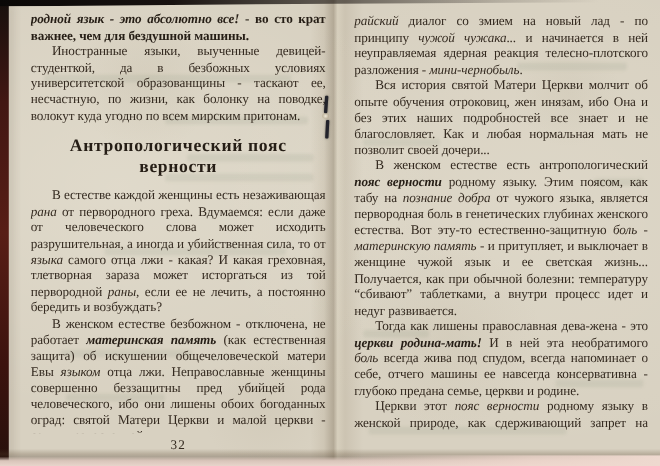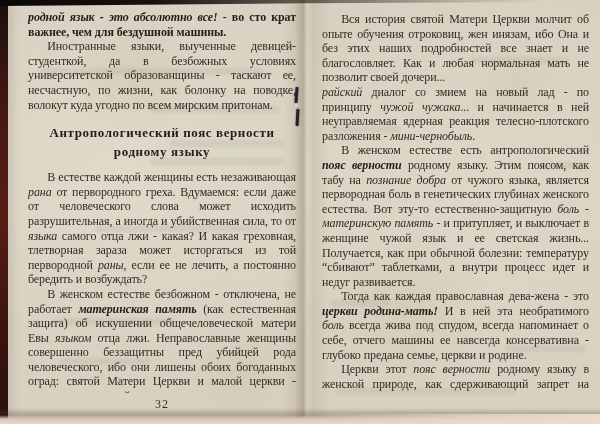--- a/index.html
+++ b/index.html
@@ -72,21 +72,21 @@
     font-size:12px;line-height:14.6px;letter-spacing:-.1px;overflow:hidden;
     hyphens:auto;-webkit-hyphens:auto;}
   #left-page-text{left:28px;top:10px;width:268px;height:384px;}
   #right-page-text{left:322px;top:12px;width:267px;height:380px;}
   .para{margin:0;}
   .para.indent{text-indent:1.6em;}
   .seg-b{font-weight:bold;color:var(--ink-bold);}
   .seg-i{font-style:italic;}
   .seg-bi{font-weight:bold;font-style:italic;color:var(--ink-bold);}
   .heading{font-weight:bold;color:var(--ink-bold);text-align:center;
-    font-size:13px;line-height:19px;letter-spacing:.6px;margin:11px 0 9px;}
+    font-size:16px;line-height:19px;letter-spacing:.6px;margin:11px 0 9px;}
   .page-number{position:absolute;z-index:4;font-size:12px;letter-spacing:1px;
     text-align:center;color:var(--ink);}
   #page-number-left{left:28px;top:397px;width:268px;}
   #page-number-right{left:322px;top:400px;width:267px;}
 </style>
 </head>
 <body>
 
 <div class="scan">
 
@@ -107,31 +107,30 @@
   <div class="book-gutter"></div>
   <div class="staple s1"></div>
   <div class="staple-hole"></div>
   <div class="staple s2"></div>
 
   <div class="page-text" id="left-page-text">
       <p class="para"><span class="seg-bi">родной язык - это абсолютно все!</span><span class="seg-b"> - во сто крат важнее, чем для бездушной машины.</span></p>
       <p class="para indent"><span>Иностранные языки, выученные девицей-студенткой, да в безбожных условиях университетской образованщины - таскают ее, несчастную, по жизни, как болонку на поводке, волокут куда угодно по всем мирским притонам.</span></p>
       <div class="heading">
         <div>Антропологический пояс верности</div>
-        <div>родному языку</div>
       </div>
       <p class="para indent"><span>В естестве каждой женщины есть незаживающая </span><span class="seg-i">рана</span><span> от первородного греха. Вдумаемся: если даже от человеческого слова может исходить разрушительная, а иногда и убийственная сила, то от </span><span class="seg-i">языка</span><span> самого отца лжи - какая? И какая греховная, тлетворная зараза может исторгаться из той первородной </span><span class="seg-i">раны</span><span>, если ее не лечить, а постоянно бередить и возбуждать?</span></p>
       <p class="para indent"><span>В женском естестве безбожном - отключена, не работает </span><span class="seg-bi">материнская память</span><span> (как естественная защита) об искушении общечеловеческой матери Евы </span><span class="seg-i">языком</span><span> отца лжи. Неправославные женщины совершенно беззащитны пред убийцей рода человеческого, ибо они лишены обоих богоданных оград: святой Матери Церкви и малой церкви - семьи православной.</span></p>
     </div>
   <div class="page-number" id="page-number-left">32</div>
 
   <div class="page-text" id="right-page-text">
+      <p class="para"><span class="seg-i">райский</span><span> диалог со змием на новый лад - по принципу </span><span class="seg-i">чужой чужака</span><span>... и начинается в ней неуправляемая ядерная реакция телесно-плотского разложения - </span><span class="seg-i">мини-чернобыль</span><span>.</span></p>
       <p class="para indent"><span>Вся история святой Матери Церкви молчит об опыте обучения отроковиц, жен инязам, ибо Она и без этих наших подробностей все знает и не благословляет. Как и любая нормальная мать не позволит своей дочери...</span></p>
-      <p class="para"><span class="seg-i">райский</span><span> диалог со змием на новый лад - по принципу </span><span class="seg-i">чужой чужака</span><span>... и начинается в ней неуправляемая ядерная реакция телесно-плотского разложения - </span><span class="seg-i">мини-чернобыль</span><span>.</span></p>
       <p class="para indent"><span>В женском естестве есть антропологический </span><span class="seg-bi">пояс верности</span><span> родному языку. Этим поясом, как табу на </span><span class="seg-i">познание добра</span><span> от чужого языка, является первородная боль в генетических глубинах женского естества. Вот эту-то естественно-защитную </span><span class="seg-i">боль</span><span> - </span><span class="seg-i">материнскую память</span><span> - и притупляет, и выключает в женщине чужой язык и ее светская жизнь... Получается, как при обычной болезни: температуру “сбивают” таблетками, а внутри процесс идет и недуг развивается.</span></p>
-      <p class="para indent"><span>Тогда как каждая православная дева-жена - это </span><span class="seg-bi">церкви родина-мать!</span><span> И в ней эта необратимого </span><span class="seg-i">боль</span><span> всегда жива под спудом, всегда напоминает о себе, отчего машины ее навсегда консервативна - глубоко предана семье, церкви и родине.</span></p>
+      <p class="para indent"><span>Тогда как лишены православная дева-жена - это </span><span class="seg-bi">церкви родина-мать!</span><span> И в ней эта необратимого </span><span class="seg-i">боль</span><span> всегда жива под спудом, всегда напоминает о себе, отчего машины ее навсегда консервативна - глубоко предана семье, церкви и родине.</span></p>
       <p class="para indent"><span>Церкви этот </span><span class="seg-i">пояс верности</span><span> родному языку в женской природе, как сдерживающий запрет на познание чужих языков, на смешение браков, что, по сути, одно - удерживал народы, человечество от преждевременного вавилонского смешения, планетарного интернационала, от космополитизма и необратимого вырожденья.</span></p>
     </div>
 
   <div class="spine-edge"></div>
   <div class="top-edge-shadow"></div>
   <div class="bottom-page-edges"></div>
 </div>
 
 </body></html>

